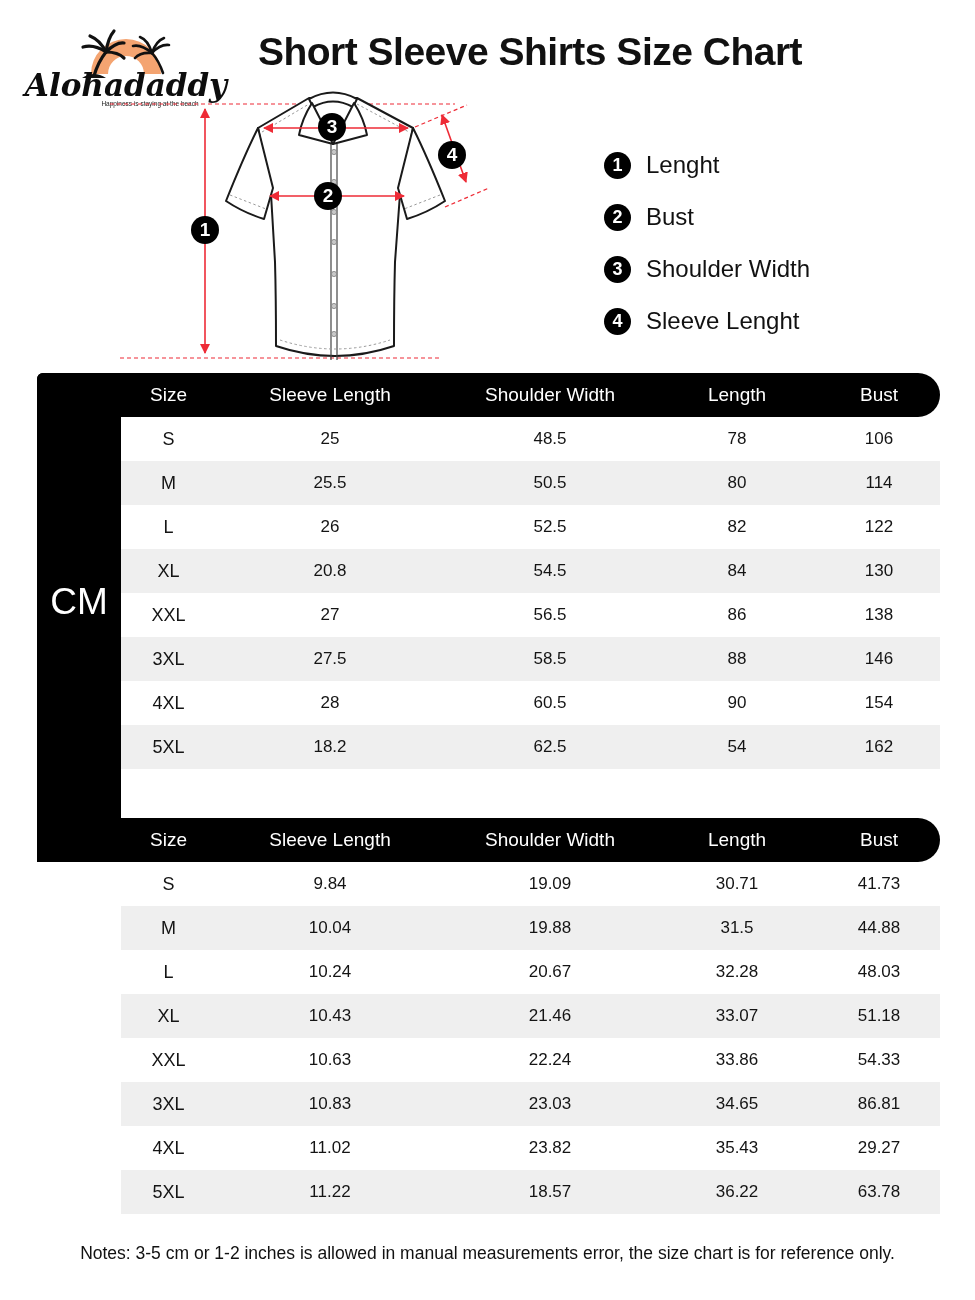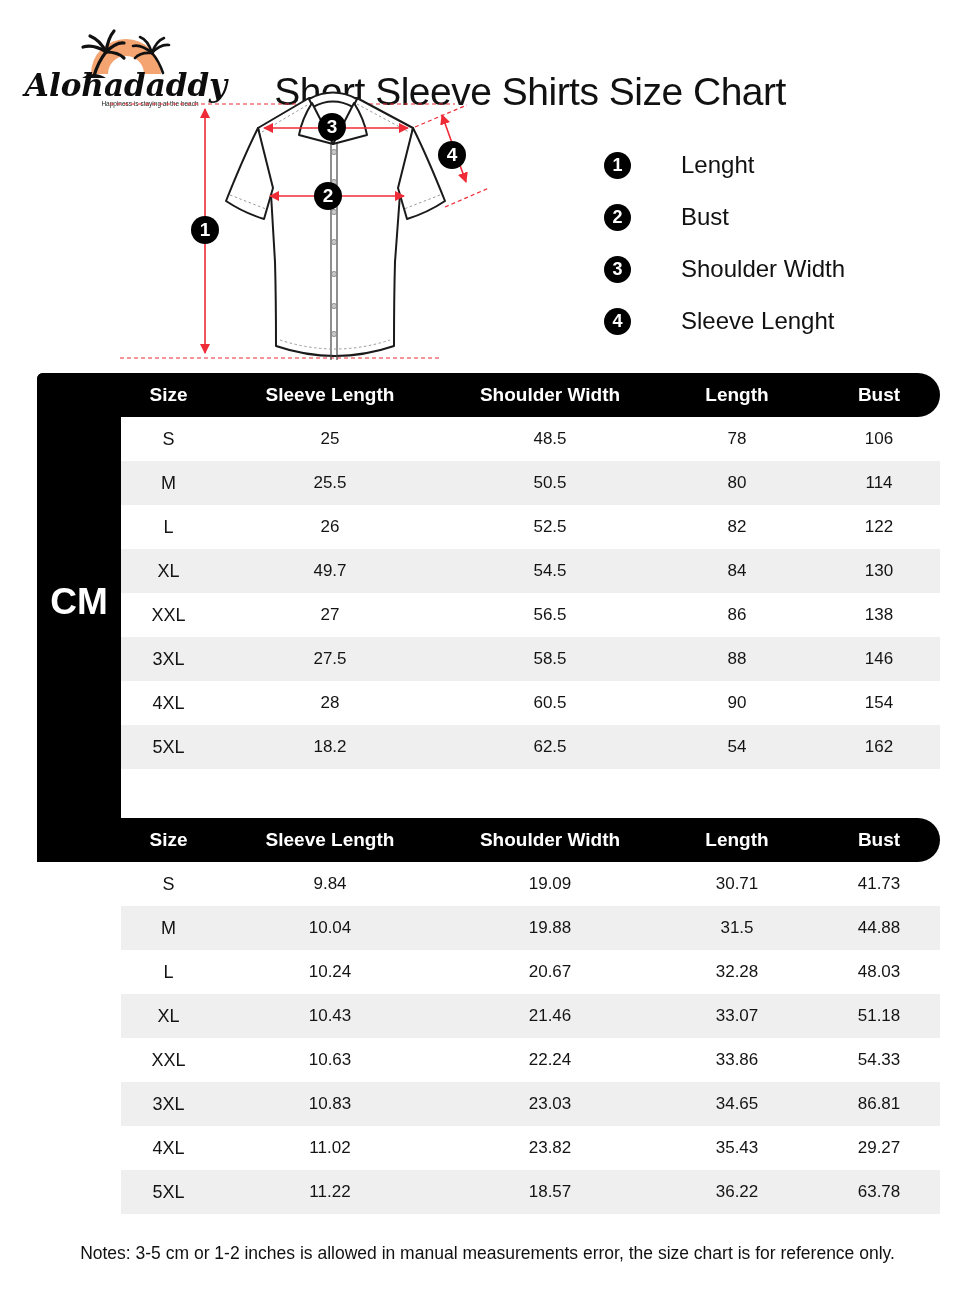--- a/index.html
+++ b/index.html
@@ -8,53 +8,53 @@
     --table-black:#000000;
     --row-alt:#efefef;
   }
   *{margin:0;padding:0;box-sizing:border-box;}
   body{background:#ffffff;font-family:"Liberation Sans",sans-serif;}
   .page{position:relative;width:975px;height:1300px;background:#fff;overflow:hidden;margin:0 auto;}
 
   
   .logo{position:absolute;left:20px;top:16px;width:212px;height:92px;}
   .page-title{position:absolute;left:190px;top:30px;width:680px;text-align:center;
-    font-size:39px;font-weight:normal;color:#111;letter-spacing:-0.5px;margin-top:40px;}
+    font-size:39px;font-weight:bold;color:#111;letter-spacing:-0.5px;}
 
   
   .diagram{position:absolute;left:95px;top:82px;width:400px;height:292px;}
   .shirt-svg{position:absolute;left:0;top:0;}
   .ink path, .ink line{stroke:#1a1a1a;stroke-width:2;fill:#ffffff;stroke-linejoin:round;}
   .ink .thin{stroke-width:1.2;fill:none;stroke:#444;}
   .seam{stroke:#9a9a9a;stroke-width:1;fill:none;stroke-dasharray:2.5 2.5;}
   .btn-dot{fill:#c9c9c9;stroke:#7d7d7d;stroke-width:0.8;}
   .red-dash{stroke:var(--accent-red);stroke-width:1.2;stroke-dasharray:4 3;fill:none;}
   .red-arrow{stroke:var(--accent-red);stroke-width:1.6;fill:none;}
   .mk{fill:var(--accent-red);}
   .dmark{position:absolute;width:28px;height:28px;border-radius:50%;background:#000;color:#fff;
     display:flex;align-items:center;justify-content:center;font-size:19px;font-weight:bold;}
 
   
   .legend{position:absolute;left:604px;top:151px;display:flex;flex-direction:column;gap:24px;}
   .legend-item{display:flex;align-items:center;gap:15px;}
   .legend-num{width:27px;height:27px;border-radius:50%;background:#000;color:#fff;flex:0 0 27px;
     display:flex;align-items:center;justify-content:center;font-size:18px;font-weight:bold;}
-  .legend-label{font-size:24px;color:#111;margin-left:35px;}
+  .legend-label{font-size:24px;color:#111;}
 
   
   .size-table{position:absolute;left:37px;width:903px;height:396px;}
   .unit-bar{position:absolute;left:0;top:0;width:84px;height:457px;background:var(--table-black);
     border-radius:6px 0 0 6px;display:flex;align-items:center;justify-content:center;
-    color:#fff;font-weight:bold;}
+    color:#fff;font-weight:normal;}
   .unit-cm{font-size:37px;}
   .unit-inch{font-size:30px;letter-spacing:-1px;}
   .thead{position:absolute;left:0;top:0;width:903px;height:44px;background:var(--table-black);
     border-radius:6px 22px 22px 0;padding-left:84px;display:grid;
     grid-template-columns:95px 228px 212px 162px 122px;align-items:center;}
-  .th{color:#fff;font-weight:bold;font-size:19px;text-align:center;}
+  .th{color:#fff;font-weight:normal;font-size:19px;text-align:center;}
   .tbody{position:absolute;left:84px;top:44px;width:819px;}
   .trow{display:grid;grid-template-columns:95px 228px 212px 162px 122px;height:44px;align-items:center;}
   .trow:nth-child(even){background:var(--row-alt);}
   .td{text-align:center;font-size:17px;color:#141414;}
   .td.size-col{font-size:18px;}
 
   
   .notes{position:absolute;left:0;top:1243px;width:975px;text-align:center;font-size:17.5px;color:#111;}
 </style>
 </head>
@@ -186,21 +186,21 @@
         </div>
         <div class="trow">
           <div class="td size-col">L</div>
           <div class="td">26</div>
           <div class="td">52.5</div>
           <div class="td">82</div>
           <div class="td">122</div>
         </div>
         <div class="trow">
           <div class="td size-col">XL</div>
-          <div class="td">49.7</div>
+          <div class="td">20.8</div>
           <div class="td">54.5</div>
           <div class="td">84</div>
           <div class="td">130</div>
         </div>
         <div class="trow">
           <div class="td size-col">XXL</div>
           <div class="td">27</div>
           <div class="td">56.5</div>
           <div class="td">86</div>
           <div class="td">138</div>

